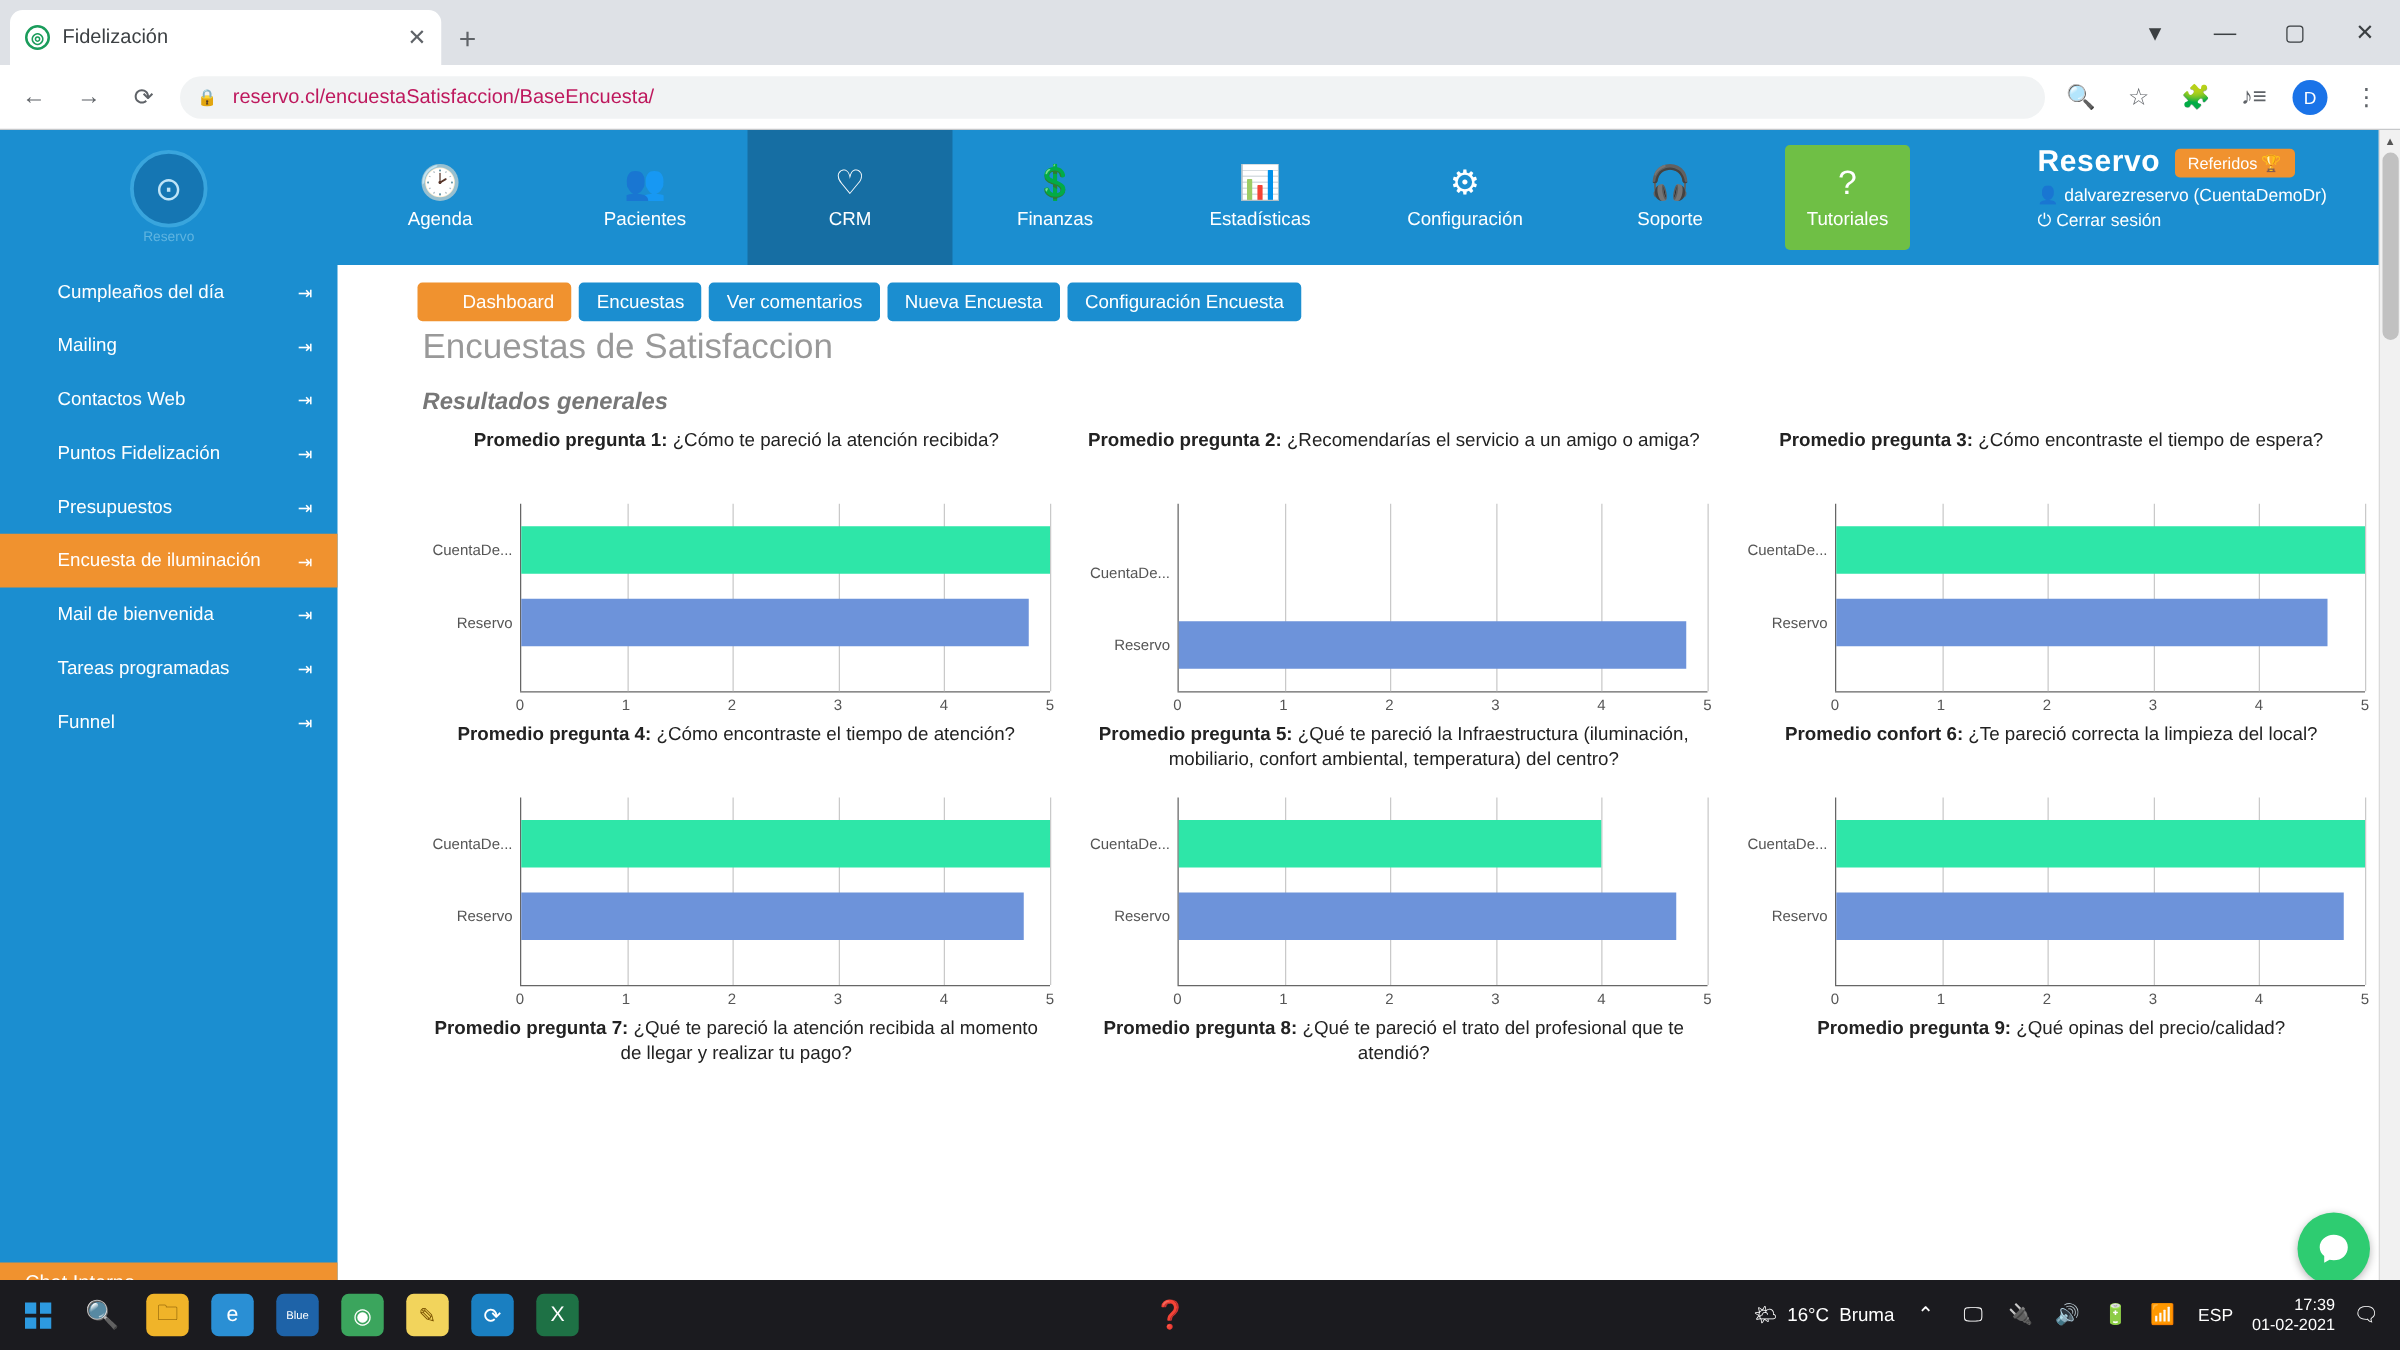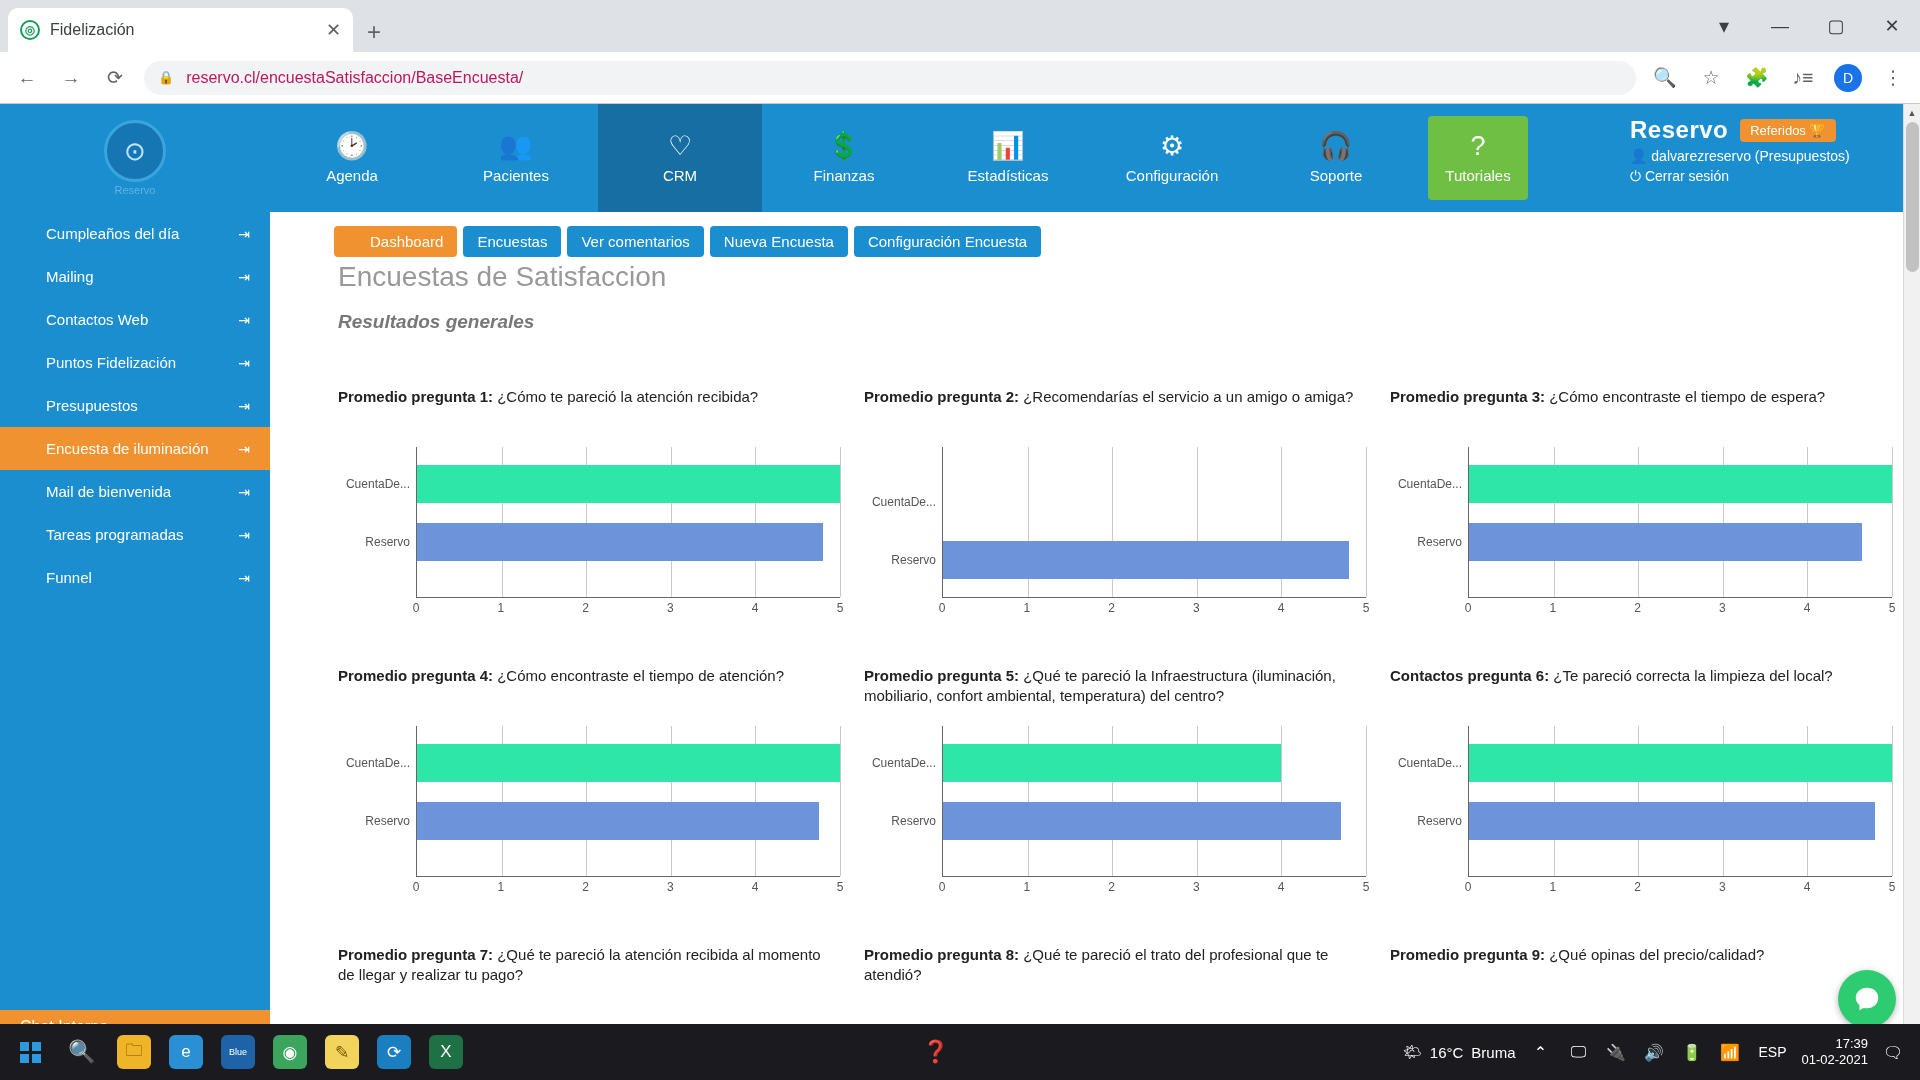--- a/index.html
+++ b/index.html
@@ -137,21 +137,21 @@
   .pill {
     padding: 7px 14px; border-radius: 4px; background: #1b8ed0; color: #fff; font-size: 15px; cursor: pointer;
   }
   .pill.orange { background: #f0922f; padding-left: 36px; }
 
   h1.page-title { font-size: 28px; color: #999; font-weight: normal; margin: 4px 0 18px 4px; }
   h2.section { font-size: 19px; color: #777; font-style: italic; font-weight: bold; margin: 0 0 10px 4px; }
 
   .grid { display: grid; grid-template-columns: repeat(3, 1fr); gap: 0 16px; }
   .cell { padding: 0 4px; }
-  .q-title { font-size: 15px; color: #222; line-height: 1.35; margin-bottom: 18px; min-height: 42px; margin-top: 44px;}
+  .q-title { font-size: 15px; text-align: center; color: #222; line-height: 1.35; margin-bottom: 18px; min-height: 42px;}
   .q-title b { font-weight: bold; }
 
   .chart { height: 175px; position: relative; padding-left: 0; }
   .chart-inner { display: flex; height: 150px; }
   .y-labels { width: 78px; position: relative; }
   .y-lab {
     position: absolute; right: 6px; font-size: 12px; color: #555; white-space: nowrap;
   }
   .plot { flex: 1; position: relative; border-left: 1px solid #666; }
   .gridline { position: absolute; top: 0; bottom: 0; width: 1px; background: #c9c9c9; }
@@ -275,21 +275,21 @@
         <span>Tutoriales</span>
       </div>
     </div>
     <div class="brand-box">
       <div class="brand-row">
         <span class="brand-name">Reservo</span>
         <span class="ref-btn">Referidos 🏆</span>
       </div>
       <div class="brand-user">
         <span>👤</span>
-        <span>dalvarezreservo (Presupuestos)</span>
+        <span>dalvarezreservo (CuentaDemoDr)</span>
       </div>
       <div class="brand-logout">
         <span>⏻</span>
         <span>Cerrar sesión</span>
       </div>
     </div>
   </div>
 
   <div class="body-area">
 
@@ -506,21 +506,21 @@
               <div class="x-lab" style="left:40%">2</div>
               <div class="x-lab" style="left:60%">3</div>
               <div class="x-lab" style="left:80%">4</div>
               <div class="x-lab" style="left:100%">5</div>
             </div>
           </div>
         </div>
 
         <div class="cell">
           <div class="q-title">
-            <b>Contactos pregunta 6:</b>
+            <b>Promedio confort 6:</b>
             <span>¿Te pareció correcta la limpieza del local?</span>
           </div>
           <div class="chart">
             <div class="chart-inner">
               <div class="y-labels">
                 <div class="y-lab" style="top:30px">CuentaDe...</div>
                 <div class="y-lab" style="top:88px">Reservo</div>
               </div>
               <div class="plot">
                 <div class="gridline" style="left:20%"></div>

